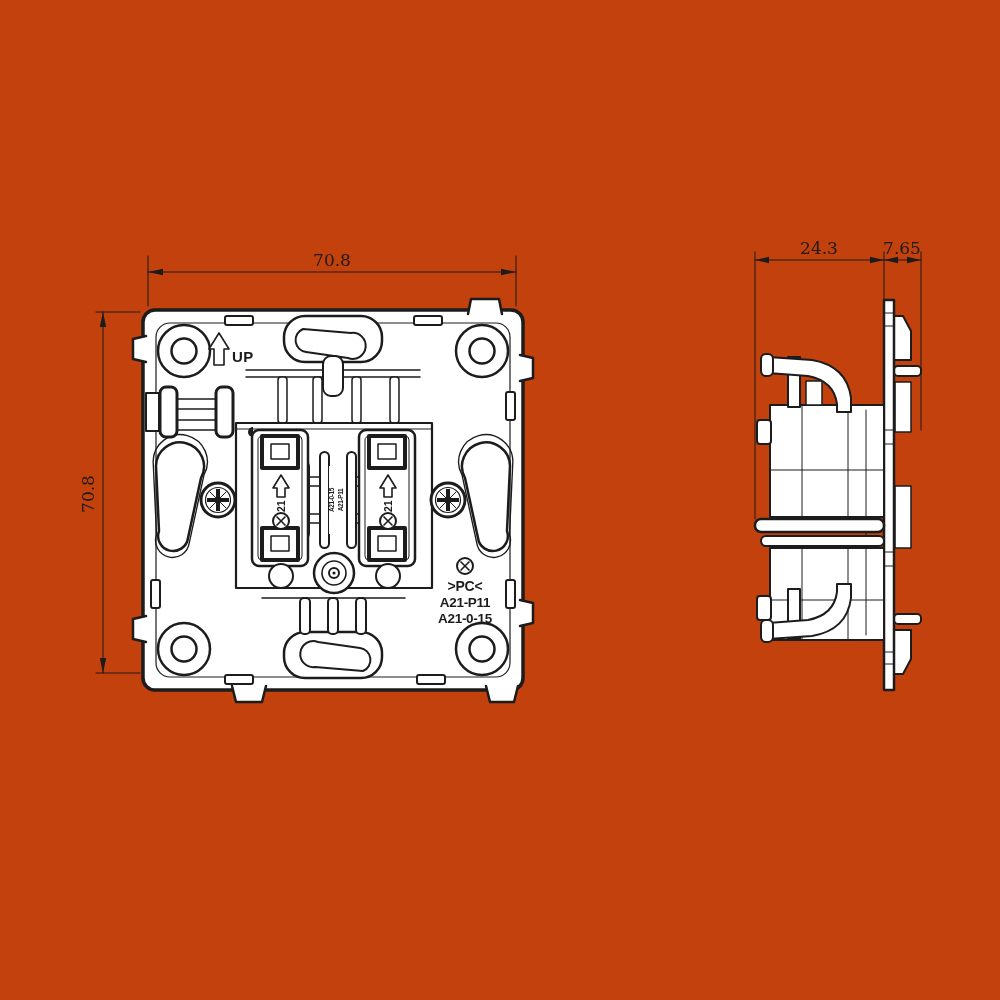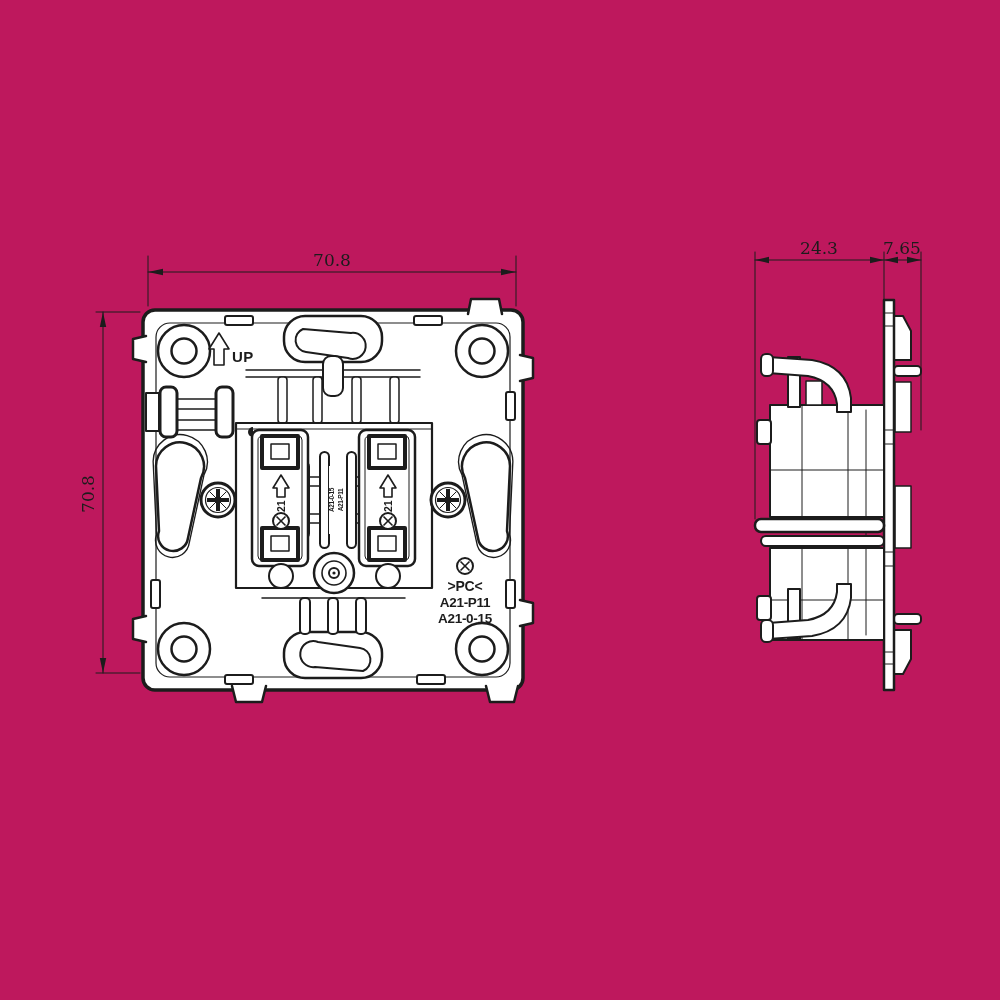--- a/index.html
+++ b/index.html
@@ -1,16 +1,16 @@
 <!DOCTYPE html>
 <html><head>
 <meta charset="utf-8">
 <style>
   html,body{margin:0;padding:0;background:#ffffff;}
-  .canvas{width:1000px;height:1000px;background:#be185d;position:relative;}
+  .canvas{width:1000px;height:1000px;background:#c2410c;position:relative;}
   svg{display:block;}
   .s1{stroke:#1c1c1c;stroke-width:1;fill:none;stroke-linecap:round;stroke-linejoin:round;}
   .s12{stroke:#1c1c1c;stroke-width:1.2;fill:none;stroke-linecap:round;stroke-linejoin:round;}
   .s15{stroke:#1c1c1c;stroke-width:1.5;fill:none;stroke-linecap:round;stroke-linejoin:round;}
   .s16{stroke:#1c1c1c;stroke-width:1.6;fill:none;stroke-linejoin:round;}
   .s2{stroke:#1c1c1c;stroke-width:2;fill:none;stroke-linecap:round;stroke-linejoin:round;}
   .s22{stroke:#1c1c1c;stroke-width:2.2;fill:none;stroke-linejoin:round;}
   .s25{stroke:#1c1c1c;stroke-width:2.5;fill:none;stroke-linecap:round;stroke-linejoin:round;}
   .s3{stroke:#1c1c1c;stroke-width:3;fill:none;stroke-linejoin:round;}
   .s35{stroke:#1c1c1c;stroke-width:3.5;fill:none;stroke-linejoin:round;}

